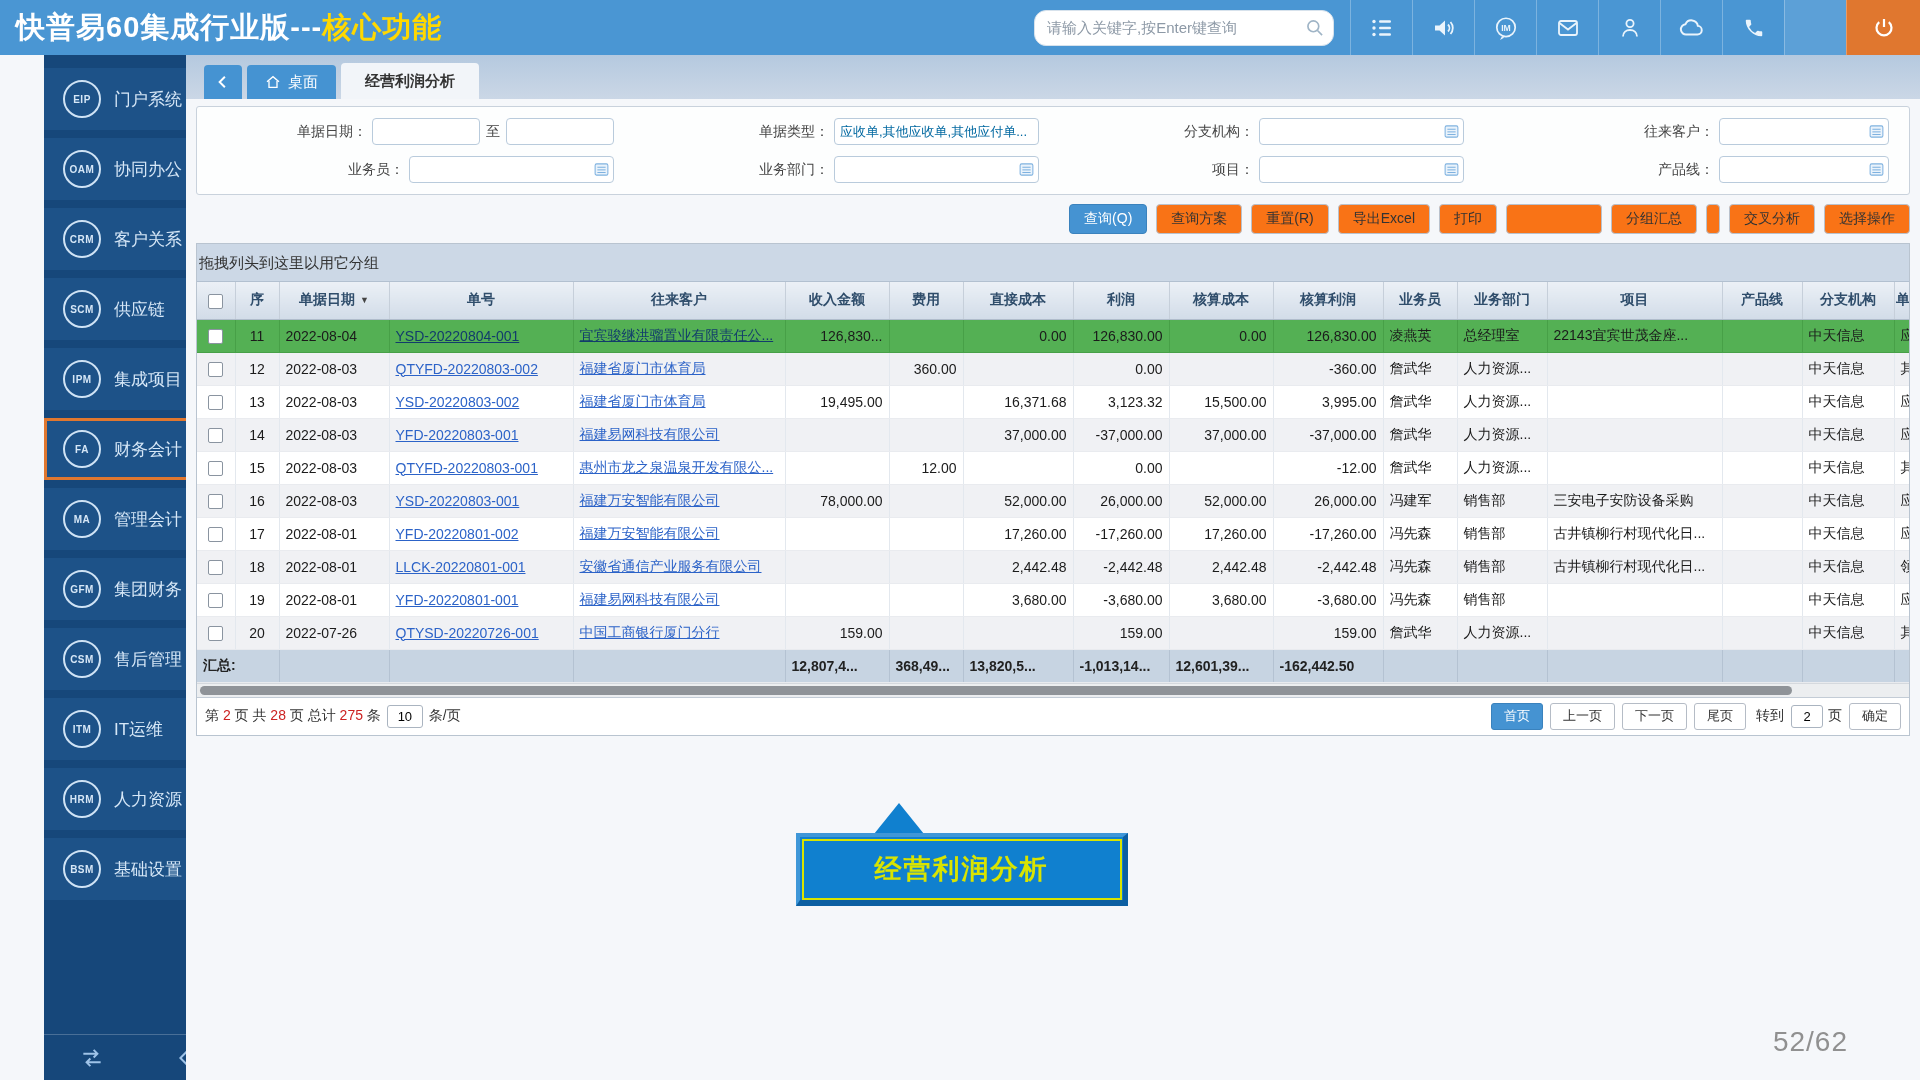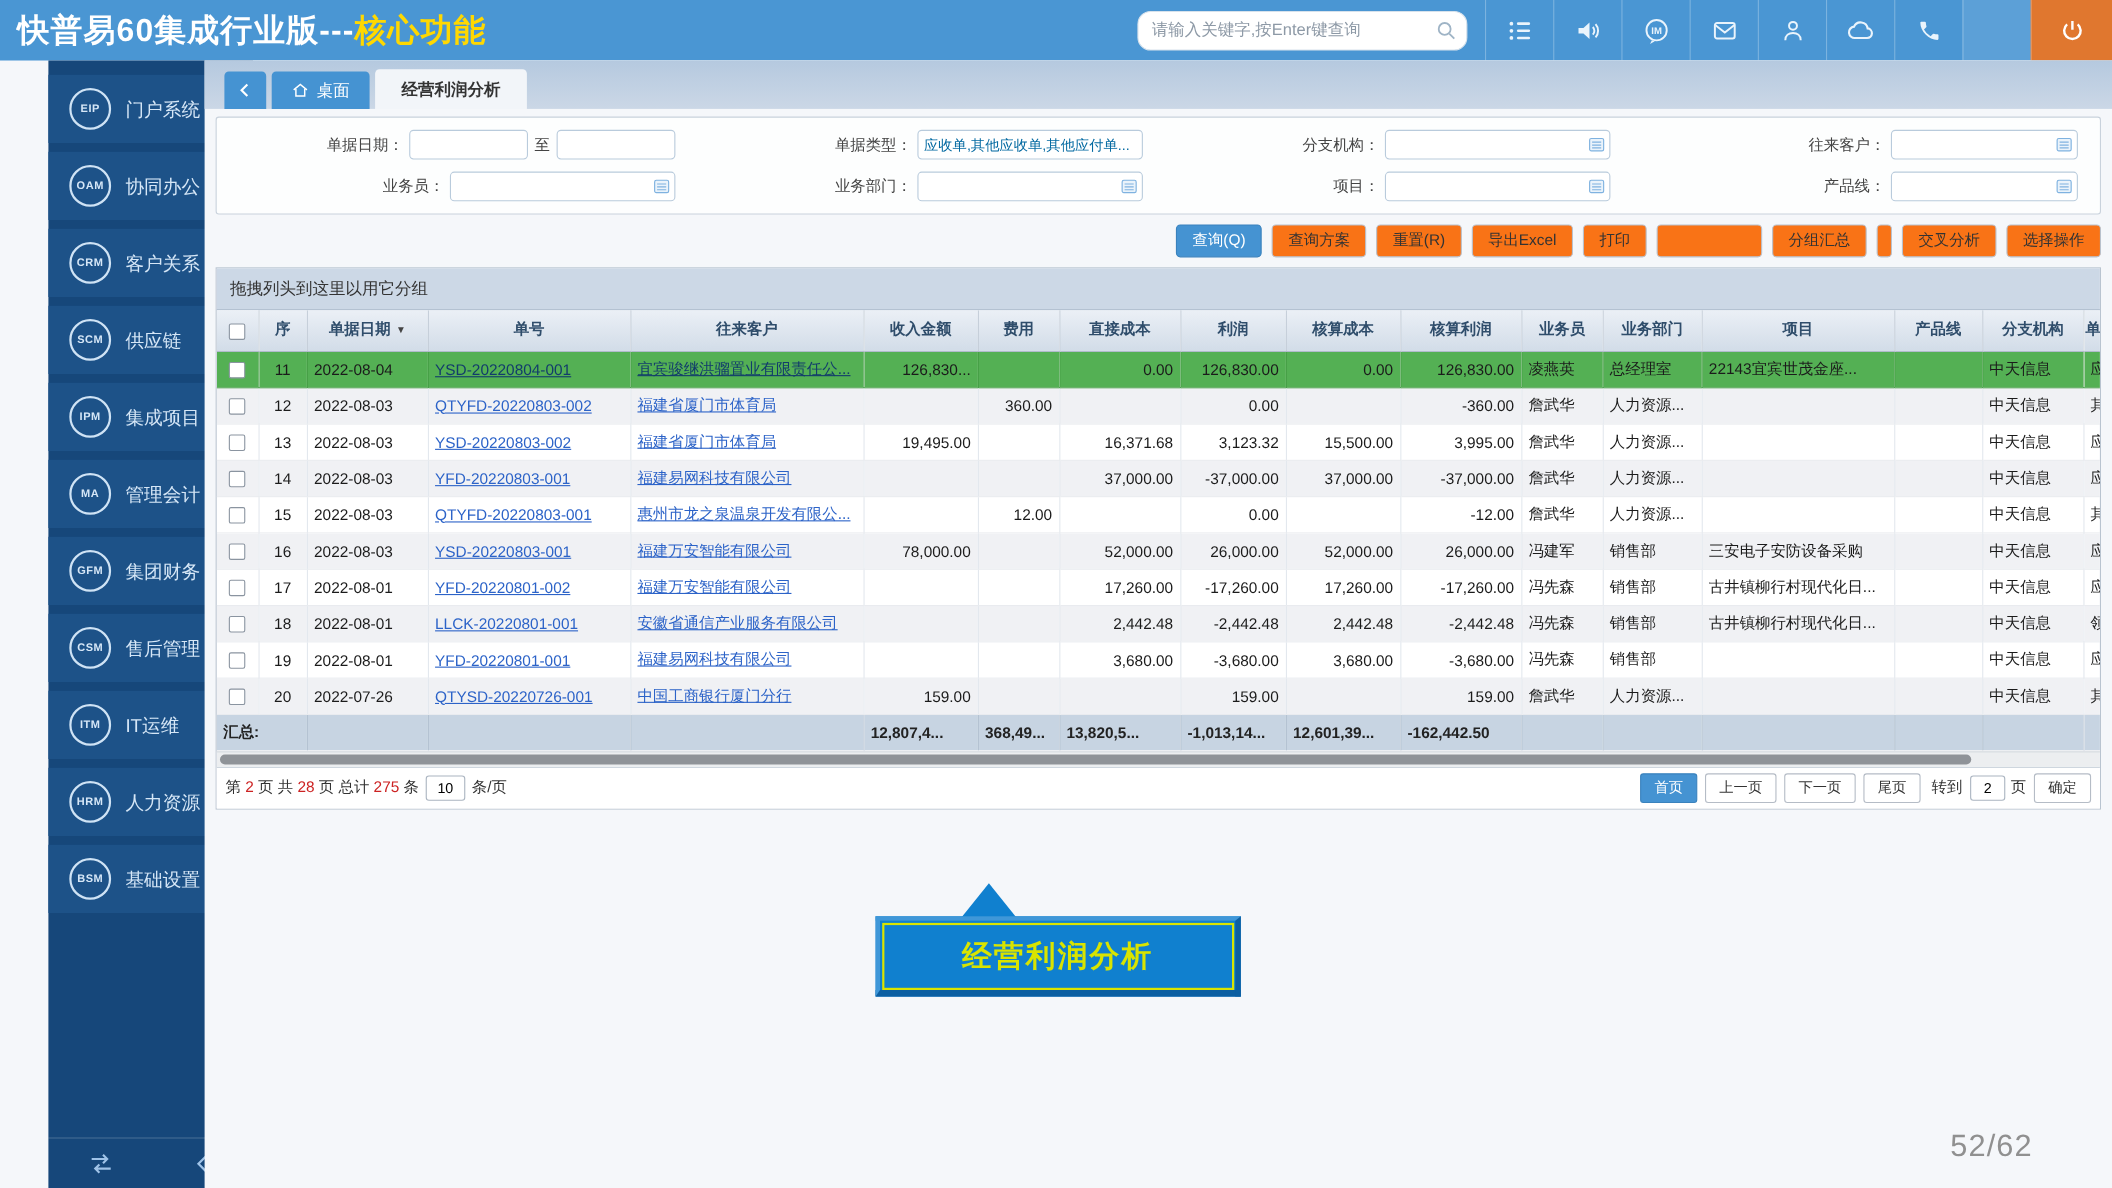--- a/index.html
+++ b/index.html
@@ -51,21 +51,21 @@
 
   
   .toolbar { margin:9px 10px; display:flex; justify-content:flex-end; gap:9px; }
   .btn { height:30px; padding:0 14px; background:#f97316; border:1px solid #b9c1cc; border-radius:4px; font-size:14px; color:#333; cursor:pointer; font-family:inherit; }
   .btn.primary { background:#4593d2; border-color:#3a82bd; color:#fff; }
   .btn.empty-wide { width:96px; padding:0; }
   .btn.empty-narrow { width:14px; padding:0; }
 
   
   .grid-panel { margin:0 10px; background:#fff; border:1px solid #b9c4d0; }
-  .group-bar { height:38px; line-height:38px; background:#ccd8e6; border-bottom:1px solid #b2c0d0; padding-left:12px; font-size:15px; color:#333; }
+  .group-bar { height:38px; line-height:38px; background:#ccd8e6; border-bottom:1px solid #b2c0d0; padding-left:2px; font-size:15px; color:#333; }
   .tbl-wrap { width:100%; overflow:hidden; }
   table.grid { width:1757px; table-layout:fixed; border-collapse:collapse; font-size:14px; }
   .grid th { height:37px; background:linear-gradient(#ebf0f6,#d2dce8); color:#2f4d6b; font-weight:600; font-size:14px; border-right:1px solid #c6cfda; border-bottom:1px solid #b0bccb; white-space:nowrap; overflow:hidden; text-align:center; cursor:pointer; }
   .grid td { height:33px; padding:0 6px; border-right:1px solid #e3e8ee; border-bottom:1px solid #e9ebef; white-space:nowrap; overflow:hidden; color:#1b1b1b; }
   .grid tbody tr:nth-child(even):not(.selected) td { background:#f0f1f4; }
   .grid td.num { text-align:right; }
   .grid td.ctr { text-align:center; }
   .grid a.lnk { color:#2c63c8; text-decoration:underline; cursor:pointer; }
   .grid tr.selected td { background:#54b054; border-right-color:#47a047; border-bottom-color:#47a047; }
   .grid tr.selected a.lnk { color:#123c6b; }
@@ -189,20 +189,24 @@
     <div class="side-item">
       <span class="side-circle">SCM</span>
       <span class="side-label">供应链</span>
     </div>
 
     <div class="side-item">
       <span class="side-circle">IPM</span>
       <span class="side-label">集成项目</span>
     </div>
 
+    <div class="side-item active">
+      <span class="side-circle">FA</span>
+      <span class="side-label">财务会计</span>
+    </div>
 
     <div class="side-item">
       <span class="side-circle">MA</span>
       <span class="side-label">管理会计</span>
     </div>
 
     <div class="side-item">
       <span class="side-circle">GFM</span>
       <span class="side-label">集团财务</span>
     </div>

